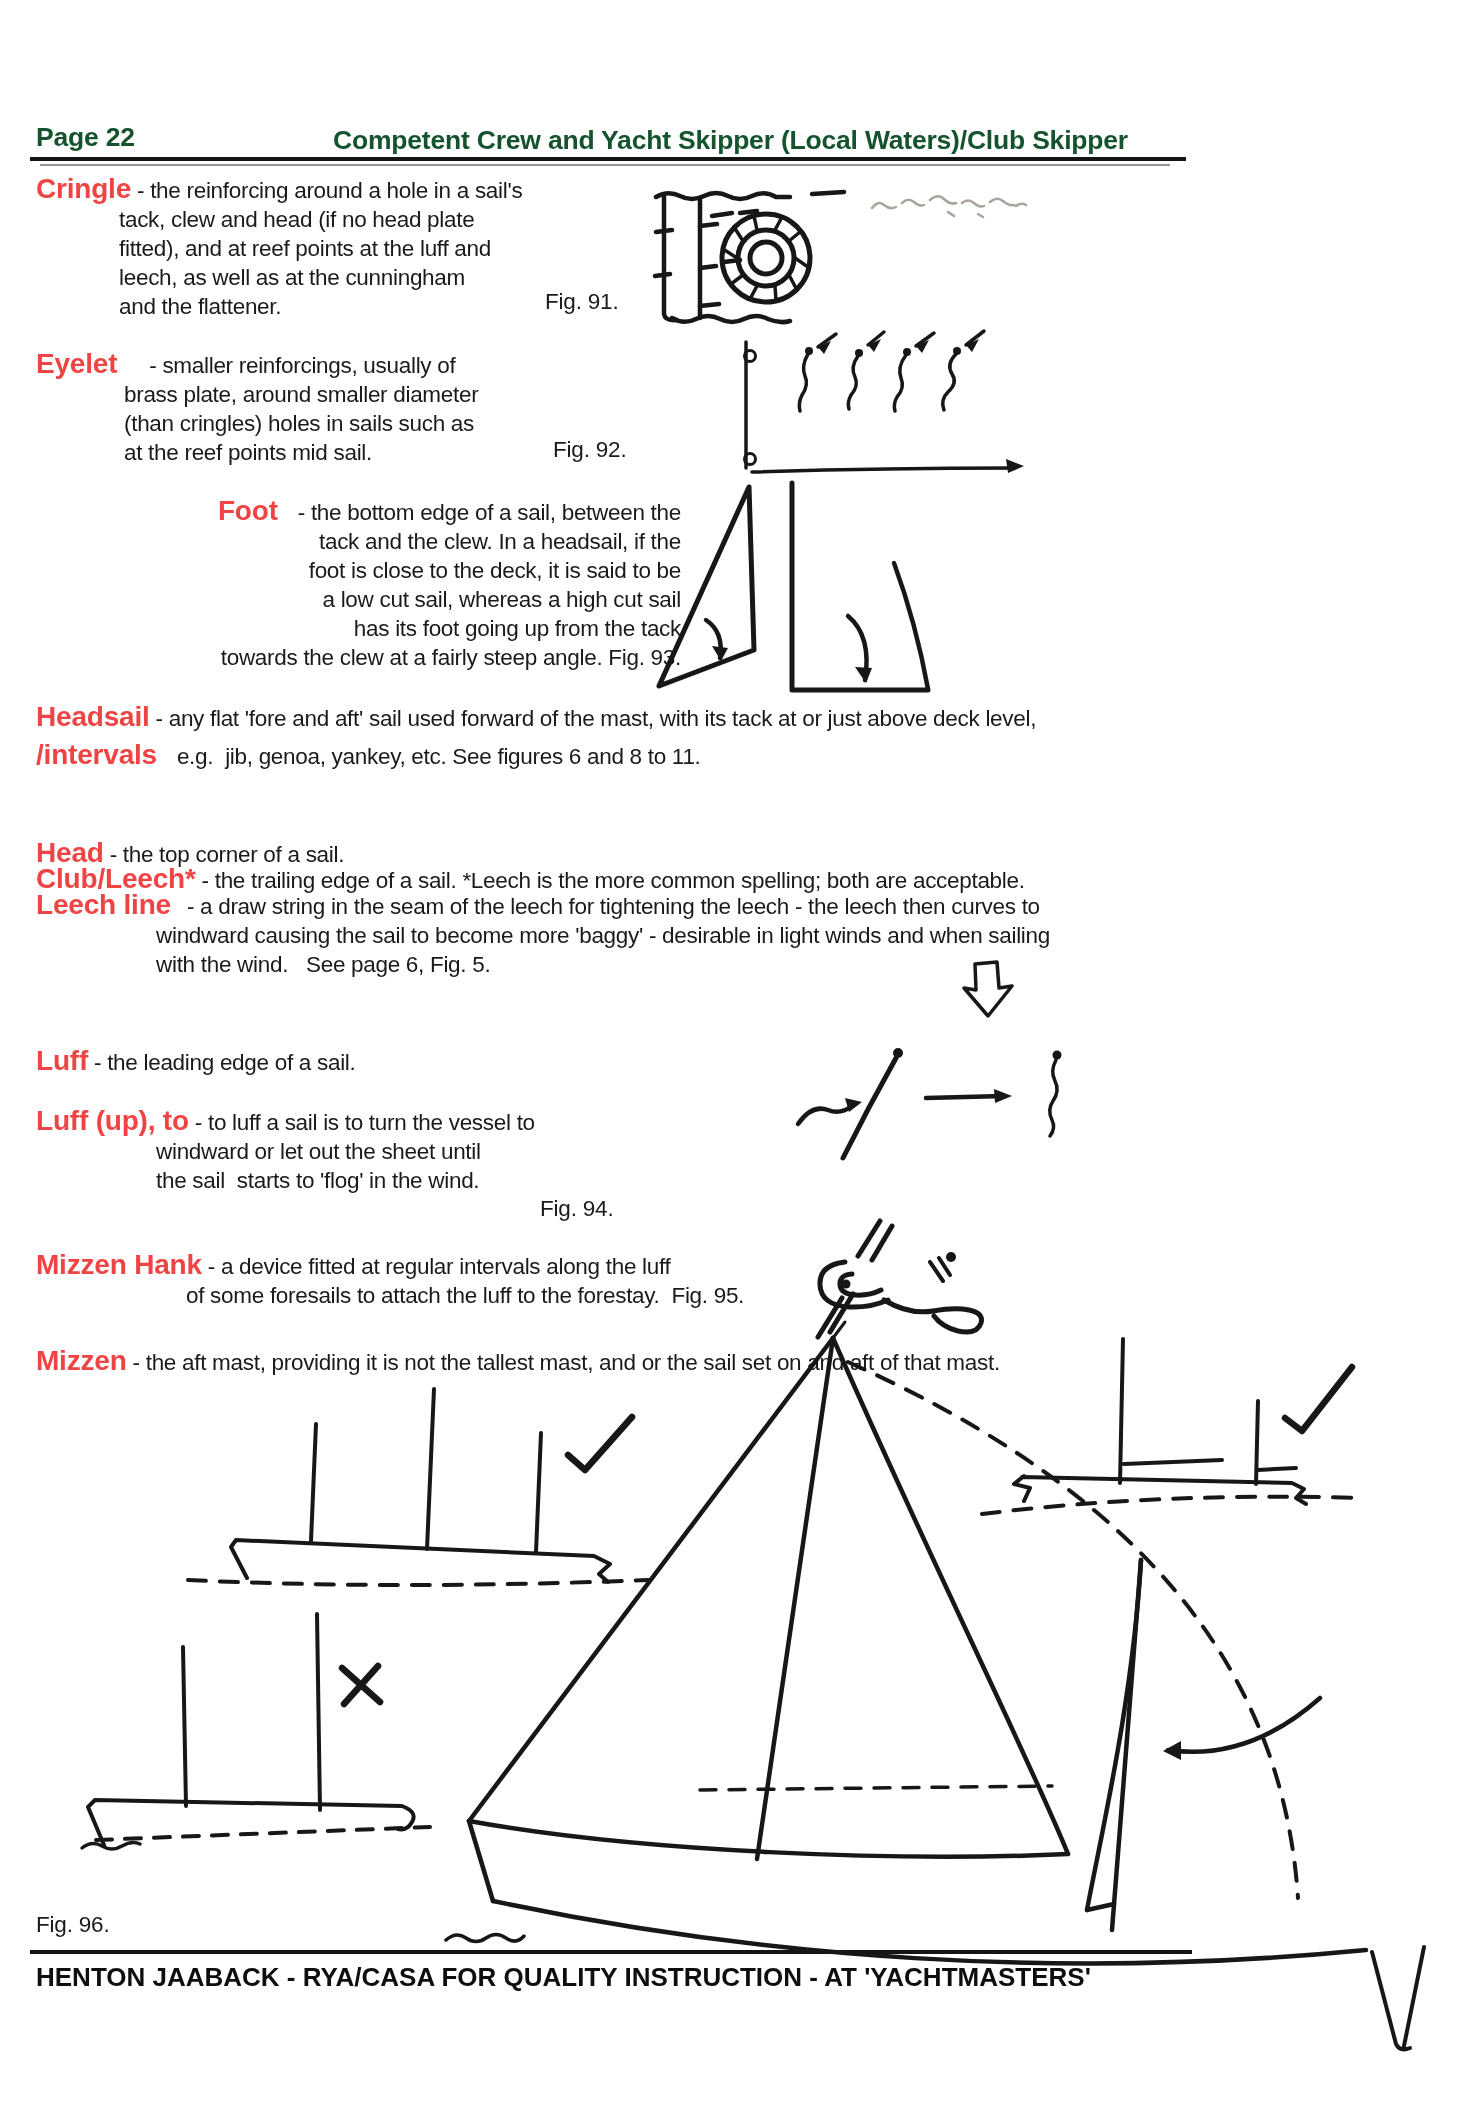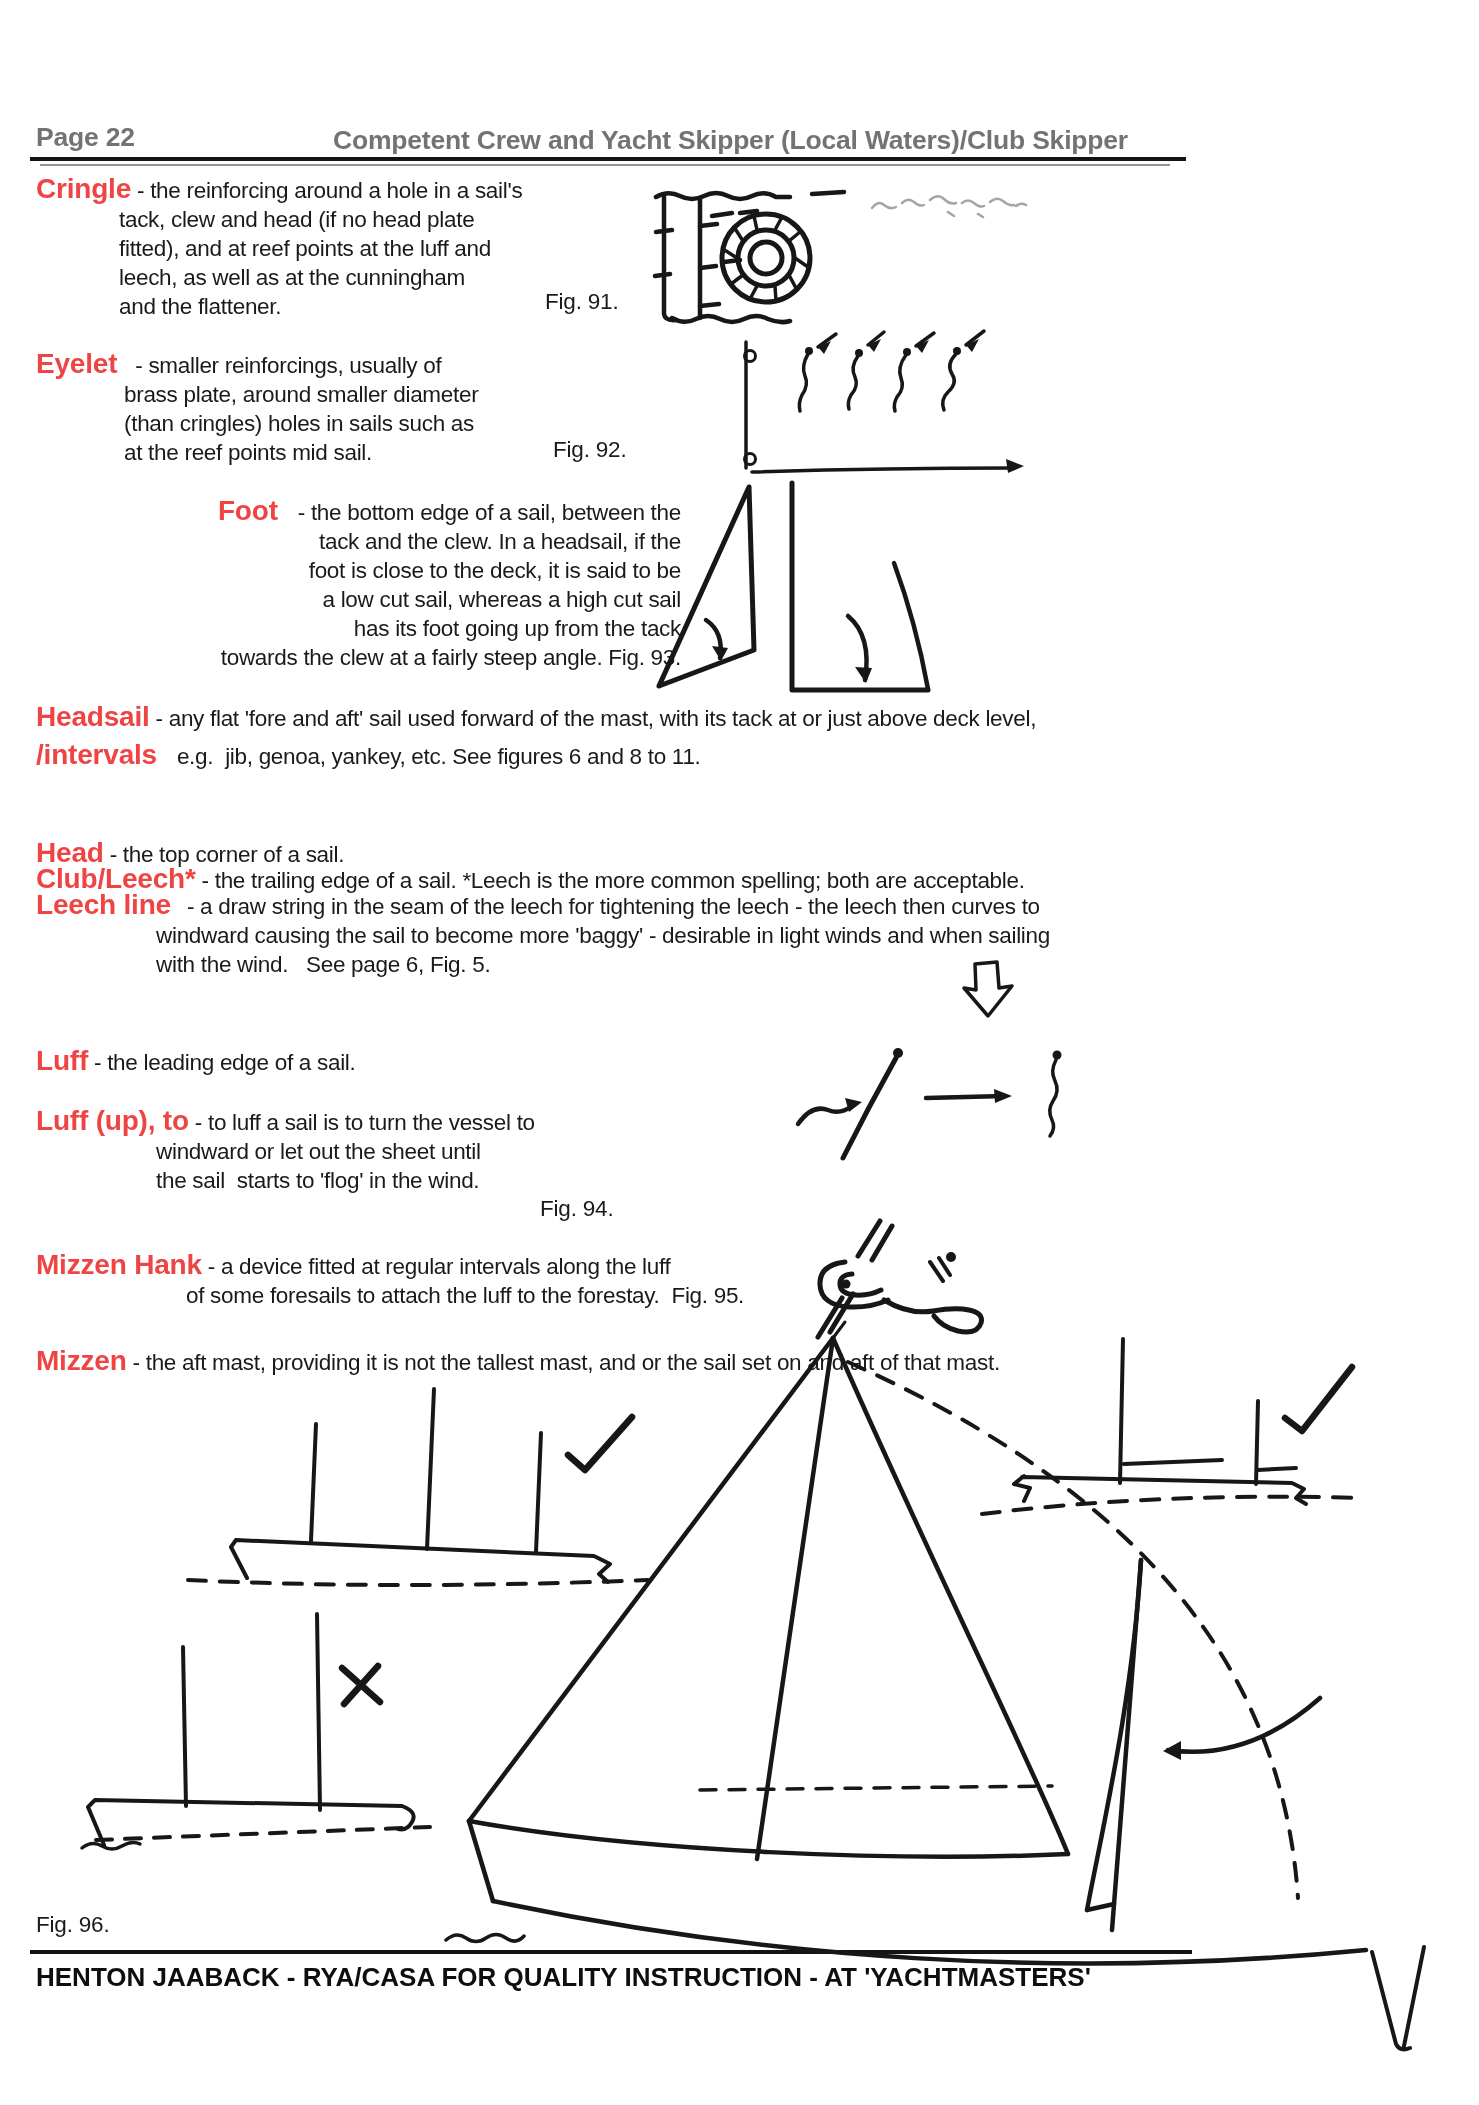--- a/index.html
+++ b/index.html
@@ -8,21 +8,21 @@
     width:1479px; height:2105px; position:relative; overflow:hidden;
     font-family:"Liberation Sans", sans-serif; color:#161616;
   }
   .abs { position:absolute; }
   .entry {
     font-size:22.5px; line-height:29px; letter-spacing:-0.3px;
     white-space:pre-line; color:#1a1a1a;
   }
   .term { font-weight:700; font-size:28px; letter-spacing:-0.2px; color:#ef4444; }
   .figlabel { font-size:22.5px; letter-spacing:-0.2px; color:#1a1a1a; white-space:nowrap; }
-  .hdr { font-weight:700; font-size:26.5px; letter-spacing:-0.2px; color:#737373; white-space:nowrap; }
+  .hdr { font-weight:700; font-size:26.5px; letter-spacing:-0.2px; color:#14532d; white-space:nowrap; }
   .rule { position:absolute; background:#141414; }
   .footer-text { font-weight:700; font-size:26px; letter-spacing:0px; color:#0e0e0e; white-space:nowrap; }
   svg { position:absolute; overflow:visible; }
   svg * { vector-effect:non-scaling-stroke; }
   .sk { stroke:#171717; fill:none; stroke-linecap:round; stroke-linejoin:round; }
   .pencil { stroke:#a9a49c; fill:none; stroke-linecap:round; }
 </style>
 </head>
 <body>
 
@@ -31,21 +31,21 @@
 <div class="rule" style="left:30px; top:157px; width:1156px; height:4px;"></div>
 <div class="rule" style="left:40px; top:164px; width:1130px; height:2px; opacity:.45;"></div>
 
 <div class="abs entry" style="left:36px; top:174px; width:620px; padding-left:83px; text-indent:-83px;"><span class="term">Cringle</span> <span>- the reinforcing around a hole in a sail's
 tack, clew and head (if no head plate
 fitted), and at reef points at the luff and
 leech, as well as at the cunningham
 and the flattener.</span></div>
 <div class="abs figlabel" style="left:545px; top:289px;">Fig. 91.</div>
 
-<div class="abs entry" style="left:36px; top:349px; width:600px; padding-left:88px; text-indent:-88px;"><span class="term" style="margin-right:12px;">Eyelet</span> <span>- smaller reinforcings, usually of
+<div class="abs entry" style="left:36px; top:349px; width:600px; padding-left:88px; text-indent:-88px;"><span class="term" style="margin-right:26px;">Eyelet</span> <span>- smaller reinforcings, usually of
 brass plate, around smaller diameter
 (than cringles) holes in sails such as
 at the reef points mid sail.</span></div>
 <div class="abs figlabel" style="left:553px; top:437px;">Fig. 92.</div>
 
 <div class="abs entry" style="left:36px; top:496px; width:645px; padding-left:65px; text-indent:-65px;text-align:right;"><span class="term" style="margin-right:14px;">Foot</span> <span>- the bottom edge of a sail, between the
 tack and the clew. In a headsail, if the
 foot is close to the deck, it is said to be
 a low cut sail, whereas a high cut sail
 has its foot going up from the tack

